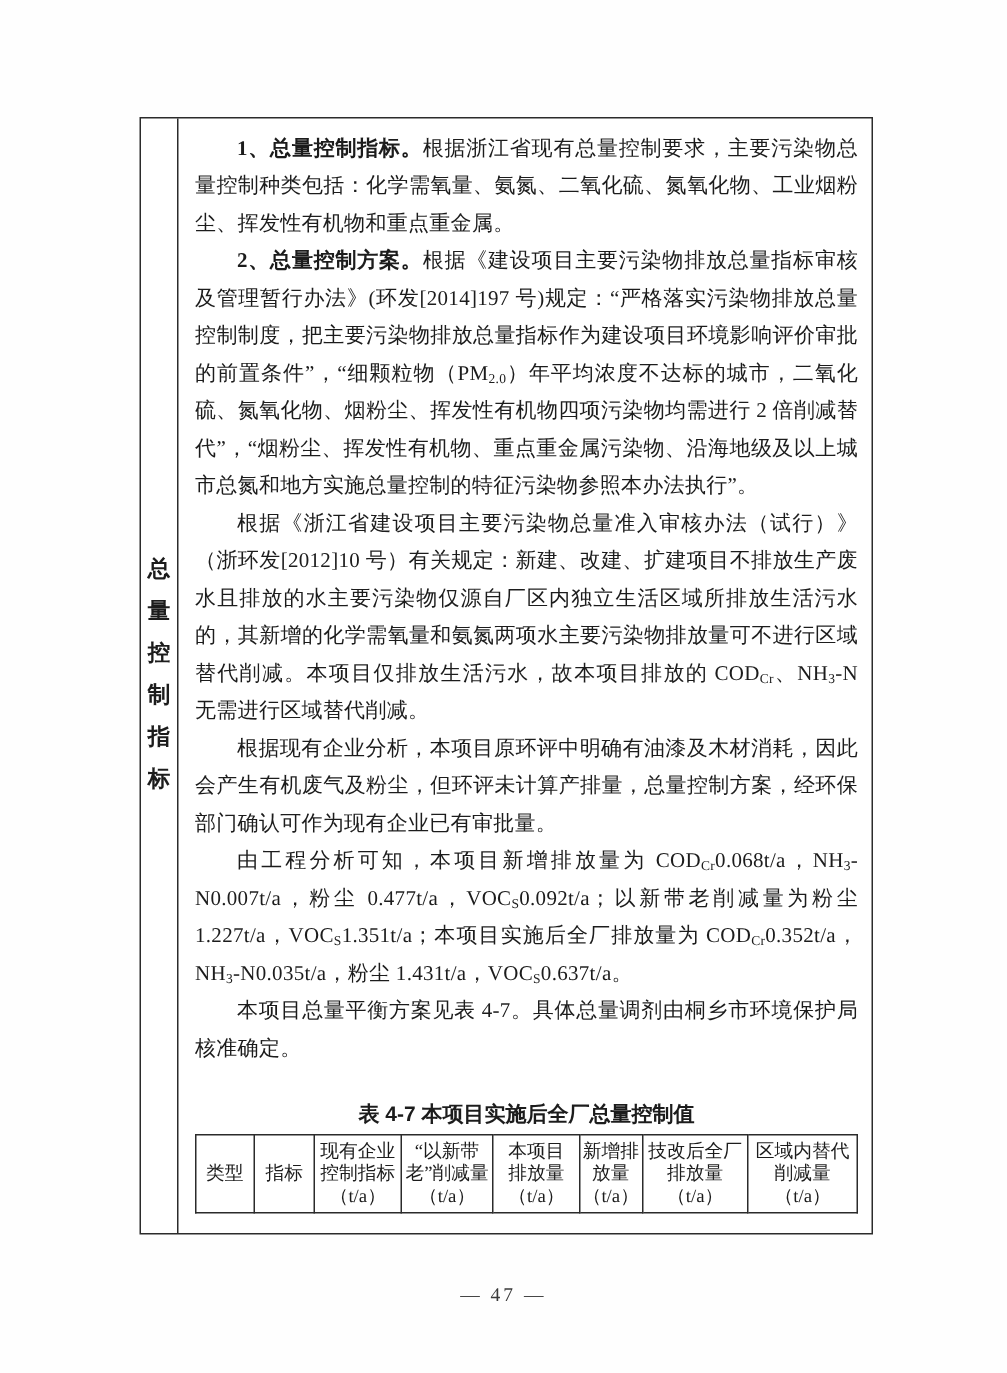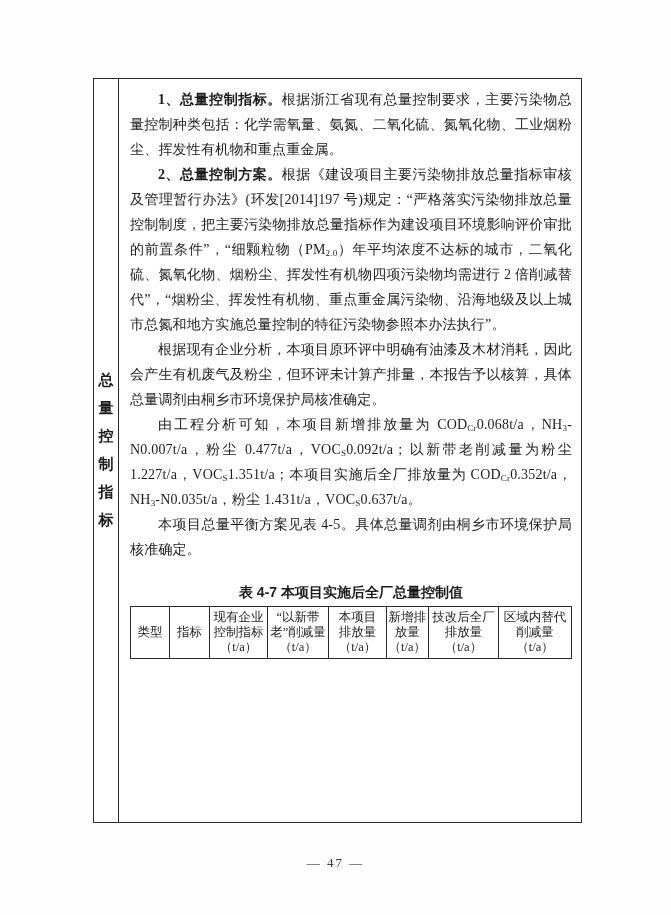--- a/index.html
+++ b/index.html
@@ -61,23 +61,24 @@
           <div class="vchar">控</div>
           <div class="vchar">制</div>
           <div class="vchar">指</div>
           <div class="vchar">标</div>
         </div>
     </div>
     <div class="main">
       <div>
           <p class="para"><b>1、总量控制指标。</b>根据浙江省现有总量控制要求，主要污染物总量控制种类包括：化学需氧量、氨氮、二氧化硫、氮氧化物、工业烟粉尘、挥发性有机物和重点重金属。</p>
           <p class="para"><b>2、总量控制方案。</b>根据《建设项目主要污染物排放总量指标审核及管理暂行办法》(环发[2014]197 号)规定：“严格落实污染物排放总量控制制度，把主要污染物排放总量指标作为建设项目环境影响评价审批的前置条件”，“细颗粒物（PM<sub>2.0</sub>）年平均浓度不达标的城市，二氧化硫、氮氧化物、烟粉尘、挥发性有机物四项污染物均需进行 2 倍削减替代”，“烟粉尘、挥发性有机物、重点重金属污染物、沿海地级及以上城市总氮和地方实施总量控制的特征污染物参照本办法执行”。</p>
-          <p class="para">根据现有企业分析，本项目原环评中明确有油漆及木材消耗，因此会产生有机废气及粉尘，但环评未计算产排量，本报告予以核算，具体总量调剂由桐乡市环境保护局核准确定。</p>
+          <p class="para">根据《浙江省建设项目主要污染物总量准入审核办法（试行）》（浙环发[2012]10 号）有关规定：新建、改建、扩建项目不排放生产废水且排放的水主要污染物仅源自厂区内独立生活区域所排放生活污水的，其新增的化学需氧量和氨氮两项水主要污染物排放量可不进行区域替代削减。本项目仅排放生活污水，故本项目排放的 COD<sub>Cr</sub>、NH<sub>3</sub>-N 无需进行区域替代削减。</p>
+          <p class="para">根据现有企业分析，本项目原环评中明确有油漆及木材消耗，因此会产生有机废气及粉尘，但环评未计算产排量，总量控制方案，经环保部门确认可作为现有企业已有审批量。</p>
           <p class="para">由工程分析可知，本项目新增排放量为 COD<sub>Cr</sub>0.068t/a，NH<sub>3</sub>-N0.007t/a，粉尘 0.477t/a，VOC<sub>S</sub>0.092t/a；以新带老削减量为粉尘 1.227t/a，VOC<sub>S</sub>1.351t/a；本项目实施后全厂排放量为 COD<sub>Cr</sub>0.352t/a，NH<sub>3</sub>-N0.035t/a，粉尘 1.431t/a，VOC<sub>S</sub>0.637t/a。</p>
-          <p class="para">本项目总量平衡方案见表 4-5。具体总量调剂由桐乡市环境保护局核准确定。</p>
+          <p class="para">本项目总量平衡方案见表 4-7。具体总量调剂由桐乡市环境保护局核准确定。</p>
         </div>
       <div class="tbl-title">表 4-7 本项目实施后全厂总量控制值</div>
       <table class="tbl">
         <colgroup>
           <col style="width:8.8%">
           <col style="width:9.2%">
           <col style="width:13%">
           <col style="width:14%">
           <col style="width:13%">
           <col style="width:9.5%">

